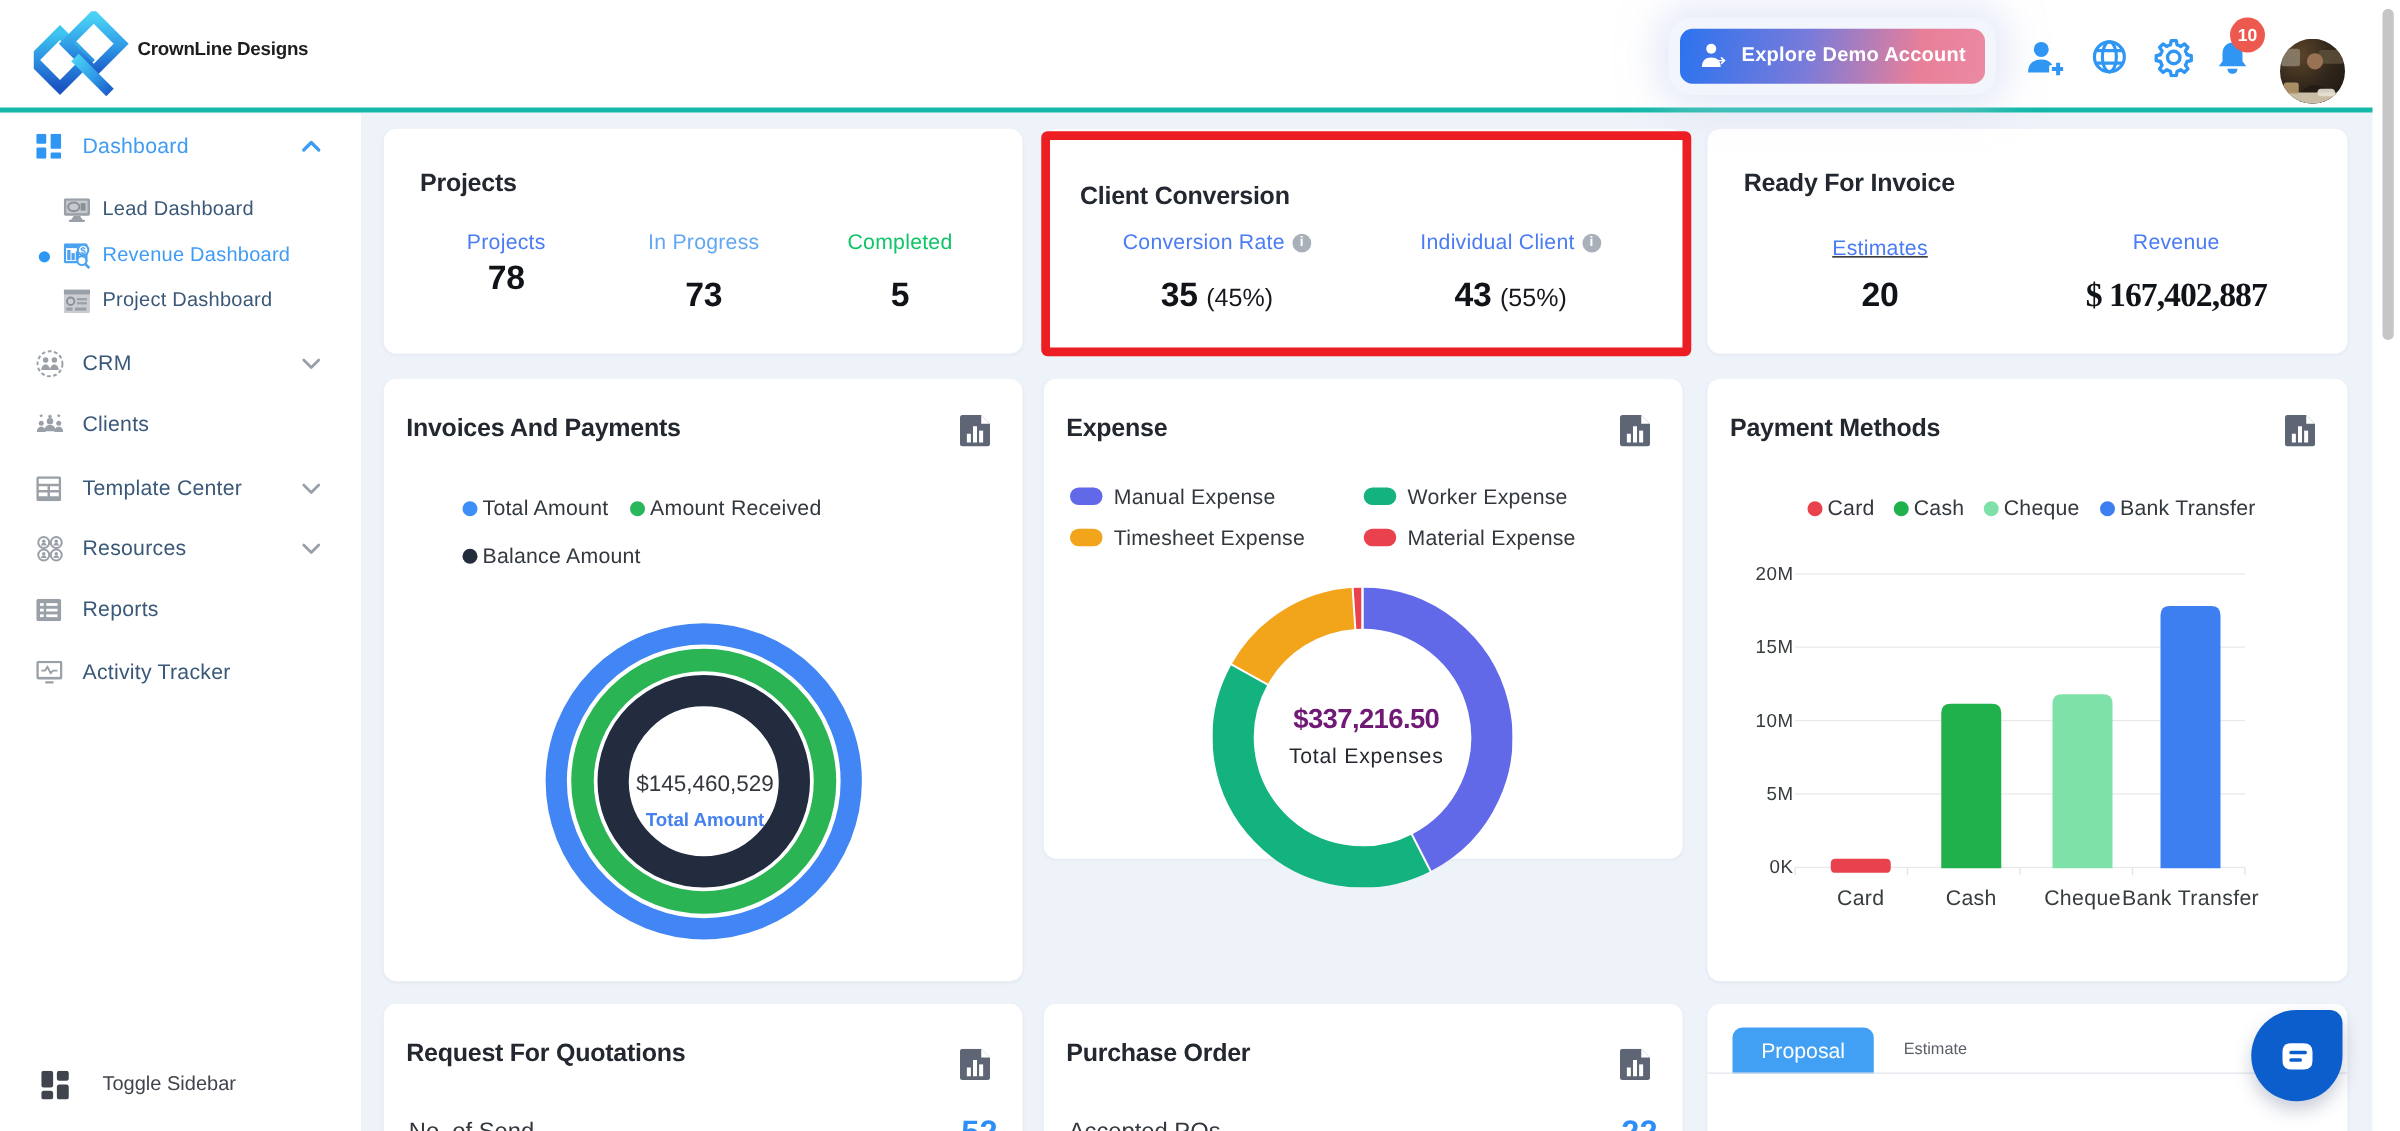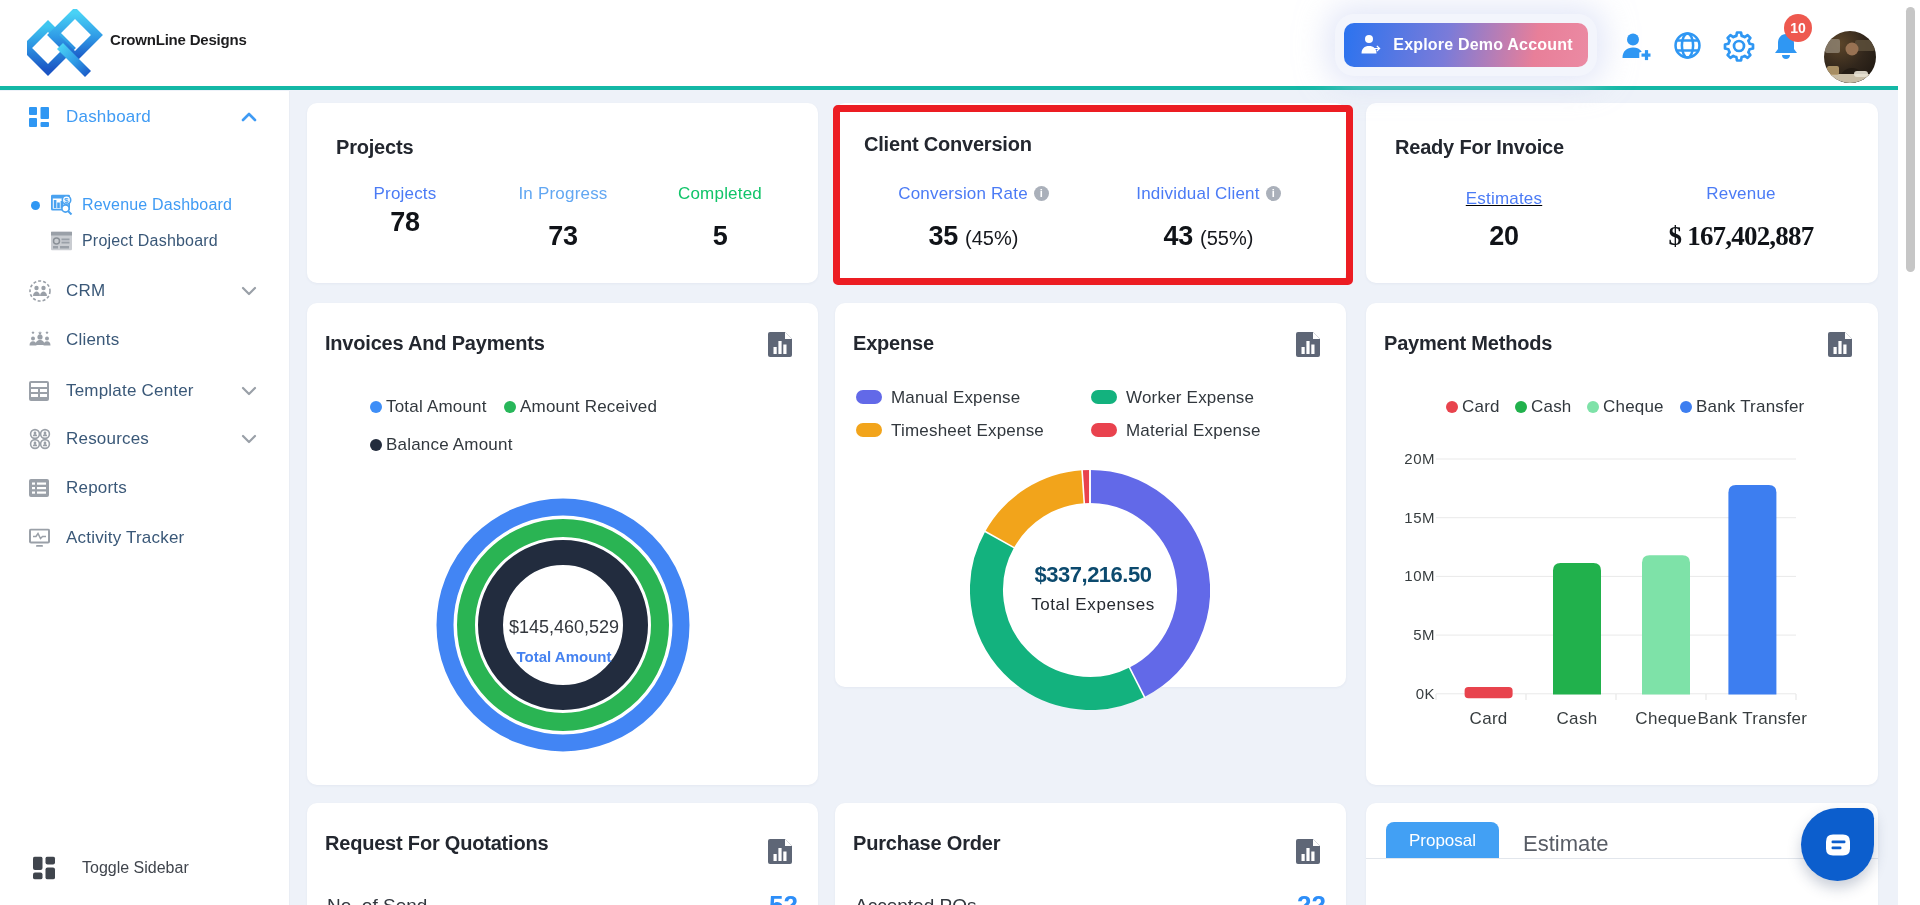--- a/index.html
+++ b/index.html
@@ -39,21 +39,21 @@
 .abs { position:absolute; }
 .ctr { text-align:center; }
 #redbox { position:absolute; left:833px; top:105px; width:520px; height:180px; border:7px solid #ec1d23; border-radius:5px; z-index:9; pointer-events:none; }
 .info-i { display:inline-block; width:15px; height:15px; border-radius:50%; background:#aab0ba; color:#fff; font-size:11px; font-weight:700; text-align:center; line-height:15px; vertical-align:2px; margin-left:6px; font-style:normal; }
 
 .ldot { display:inline-block; width:12px; height:12px; border-radius:50%; margin-right:4px; vertical-align:-1px; }
 .lpill { display:inline-block; width:26px; height:14px; border-radius:7px; margin-right:9px; vertical-align:-1px; }
 .ltext { font-size:17px; color:#32383e; letter-spacing:0.2px; }
 
 #tabProposal { position:absolute; left:20px; top:19px; width:113px; height:37px; background:#42a0f4; border-radius:8px 8px 0 0; color:#fff; font-size:17px; font-weight:500; display:flex; align-items:center; justify-content:center; }
-#tabEstimate { position:absolute; left:157px; top:19px; font-size:22px; color:#585d66; top:28px; }
+#tabEstimate { position:absolute; left:157px; top:19px; font-size:13px; color:#585d66; top:28px; }
 #tabline { position:absolute; left:0px; top:55px; width:512px; height:1px; background:#e2e6ec; }
 
 #chatbtn { position:absolute; left:1801px; top:808px; width:73px; height:73px; background:#0c5ecd; border-radius:50% 14% 50% 50%; z-index:10; box-shadow:0 7px 14px rgba(40,60,100,0.25); }
 </style>
 </head>
 <body>
 <div id="page">
 
   <div id="topbar">
     <svg id="logo" width="104" height="80" viewBox="0 0 104 80">
@@ -135,20 +135,31 @@
           <rect x="11.5" y="0" width="8.5" height="12" rx="1"></rect>
           <rect x="0" y="11" width="8" height="9" rx="1"></rect>
           <rect x="11.5" y="15" width="8.5" height="5" rx="1"></rect>
         </svg>
       <span class="mtext blue">Dashboard</span>
       <svg class="chev" style="margin-top:-5px;" width="16" height="10" viewBox="0 0 16 10">
           <path d="M2 8 l6-6 l6 6" fill="none" stroke="#3f9bf4" stroke-width="2.6" stroke-linecap="round" stroke-linejoin="round"></path>
         </svg>
     </div>
 
+    <div class="mitem" style="top:59px;">
+      <svg class="sicon" width="21" height="19" viewBox="0 0 21 19">
+          <rect x="0" y="0" width="21" height="14" rx="1.5" fill="#9aa0a8"></rect>
+          <rect x="2" y="2" width="17" height="10" fill="#c6cacf"></rect>
+          <ellipse cx="8" cy="7" rx="4.5" ry="3.5" fill="none" stroke="#8a9097" stroke-width="1.5"></ellipse>
+          <rect x="13.5" y="4" width="4" height="6" fill="#8a9097"></rect>
+          <path d="M8 14 l-2.5 4 h10 l-2.5-4 z" fill="#9aa0a8"></path>
+          <rect x="4" y="17.2" width="13" height="1.8" rx="0.9" fill="#9aa0a8"></rect>
+        </svg>
+      <span class="stext">Lead Dashboard</span>
+    </div>
 
     <div class="mitem" style="top:96px;">
       <div class="abs" style="left:31px; top:50%; margin-top:-4.5px; width:9px; height:9px; border-radius:50%; background:#2f97f3;"></div>
       <svg class="sicon" width="22" height="21" viewBox="0 0 22 21">
           <rect x="0" y="0" width="19" height="16" rx="1.5" fill="#4aa2f0"></rect>
           <rect x="1.8" y="4" width="15.4" height="10.2" fill="#fff"></rect>
           <rect x="2.8" y="5.5" width="2.6" height="8" fill="#4aa2f0"></rect>
           <rect x="6.2" y="8" width="2.6" height="5.5" fill="#4aa2f0"></rect>
           <rect x="9.6" y="6.5" width="2.6" height="7" fill="#4aa2f0"></rect>
           <circle cx="15.5" cy="5.5" r="4.2" fill="#fff" stroke="#4aa2f0" stroke-width="1.6"></circle>
@@ -274,21 +285,21 @@
   <div class="card" style="left:307px; top:103px; width:511px; height:180px;">
     <div class="ctitle" style="left:29px; top:33px;">Projects</div>
     <div class="abs ctr" style="left:18px; top:81px; width:160px;"><span class="stat-label">Projects</span></div>
     <div class="abs ctr" style="left:176px; top:81px; width:160px;"><span class="stat-label2">In Progress</span></div>
     <div class="abs ctr" style="left:333px; top:81px; width:160px;"><span class="stat-label3">Completed</span></div>
     <div class="abs ctr stat-val" style="left:18px; top:104px; width:160px;">78</div>
     <div class="abs ctr stat-val" style="left:176px; top:118px; width:160px;">73</div>
     <div class="abs ctr stat-val" style="left:333px; top:118px; width:160px;">5</div>
   </div>
   <div class="card" style="left:835px; top:103px; width:511px; height:180px;">
-    <div class="ctitle" style="left:29px; top:30px;">Client Conversion</div>
+    <div class="ctitle" style="left:29px; top:43px;">Client Conversion</div>
     <div class="abs ctr" style="left:8px; top:81px; width:261px;"><span class="stat-label">Conversion Rate</span><span class="info-i">i</span></div>
     <div class="abs ctr" style="left:243px; top:81px; width:261px;"><span class="stat-label">Individual Client</span><span class="info-i">i</span></div>
     <div class="abs ctr" style="left:8px; top:118px; width:261px;"><span class="stat-val">35</span><span class="stat-sub" style="margin-left:7px;">(45%)</span></div>
     <div class="abs ctr" style="left:243px; top:118px; width:261px;"><span class="stat-val">43</span><span class="stat-sub" style="margin-left:7px;">(55%)</span></div>
   </div>
   <div id="redbox"></div>
   <div class="card" style="left:1366px; top:103px; width:512px; height:180px;">
     <div class="ctitle" style="left:29px; top:33px;">Ready For Invoice</div>
     <div class="abs ctr" style="left:8px; top:86px; width:260px;text-decoration:underline;"><span class="stat-label">Estimates</span></div>
     <div class="abs ctr" style="left:245px; top:81px; width:260px;"><span class="stat-label">Revenue</span></div>
@@ -338,21 +349,21 @@
         <path d="M 120 16.5 A 103.5 103.5 0 0 1 166.9880167230431 212.21917525349608" fill="none" stroke="#6269e8" stroke-width="33"></path>
         <path d="M 166.9880167230431 212.21917525349608 A 103.5 103.5 0 0 1 29.617335927173258 69.56961198742812" fill="none" stroke="#13b27e" stroke-width="33"></path>
         <path d="M 29.617335927173258 69.56961198742812 A 103.5 103.5 0 0 1 113.17670061203243 16.72515995915481" fill="none" stroke="#f2a41b" stroke-width="33"></path>
         <path d="M 113.17670061203243 16.72515995915481 A 103.5 103.5 0 0 1 119.99999999999999 16.5" fill="none" stroke="#e9424e" stroke-width="33"></path>
         <line x1="159.04318297760102" y1="196.62656108019962" x2="174.93285046848516" y2="227.8117894267925" stroke="#fff" stroke-width="1.6"></line>
         <line x1="44.899428886346854" y1="78.09648918762144" x2="14.335242967999648" y2="61.042734787234814" stroke="#fff" stroke-width="1.6"></line>
         <line x1="114.33039857618154" y1="34.18708943466004" x2="112.02300264788332" y2="-0.7367695163504209" stroke="#fff" stroke-width="1.6"></line>
         <line x1="119.99999999999999" y1="34" x2="119.99999999999997" y2="-1" stroke="#fff" stroke-width="1.6"></line>
         <line x1="120" y1="34" x2="120.00000000000001" y2="-1" stroke="#fff" stroke-width="1.6"></line>
       </svg>
-    <div class="abs ctr" style="left:108px; top:259px; width:300px; font-size:22px; font-weight:700; color:#0c4a6e; letter-spacing:-0.5px;">$337,216.50</div>
+    <div class="abs ctr" style="left:108px; top:259px; width:300px; font-size:22px; font-weight:700; color:#701a75; letter-spacing:-0.5px;">$337,216.50</div>
     <div class="abs ctr" style="left:108px; top:292px; width:300px; font-size:17px; color:#262a30; letter-spacing:0.6px;">Total Expenses</div>
   </div>
 
   <div class="card" style="left:1366px; top:303px; width:512px; height:482px;">
     <div class="ctitle">Payment Methods</div>
     <svg class="cicon" style="left:462px" width="24" height="27" viewBox="0 0 24 27">
         <path fill="#5e6676" d="M0 2 q0-2 2-2 h15 l7 7 v16 q0 2-2 2 h-20 q-2 0-2-2 z"></path>
         <path fill="#fff" d="M17 0 l7 7 h-7 z"></path>
         <g fill="#fff">
           <rect x="5.5" y="15" width="3.2" height="7"></rect>

